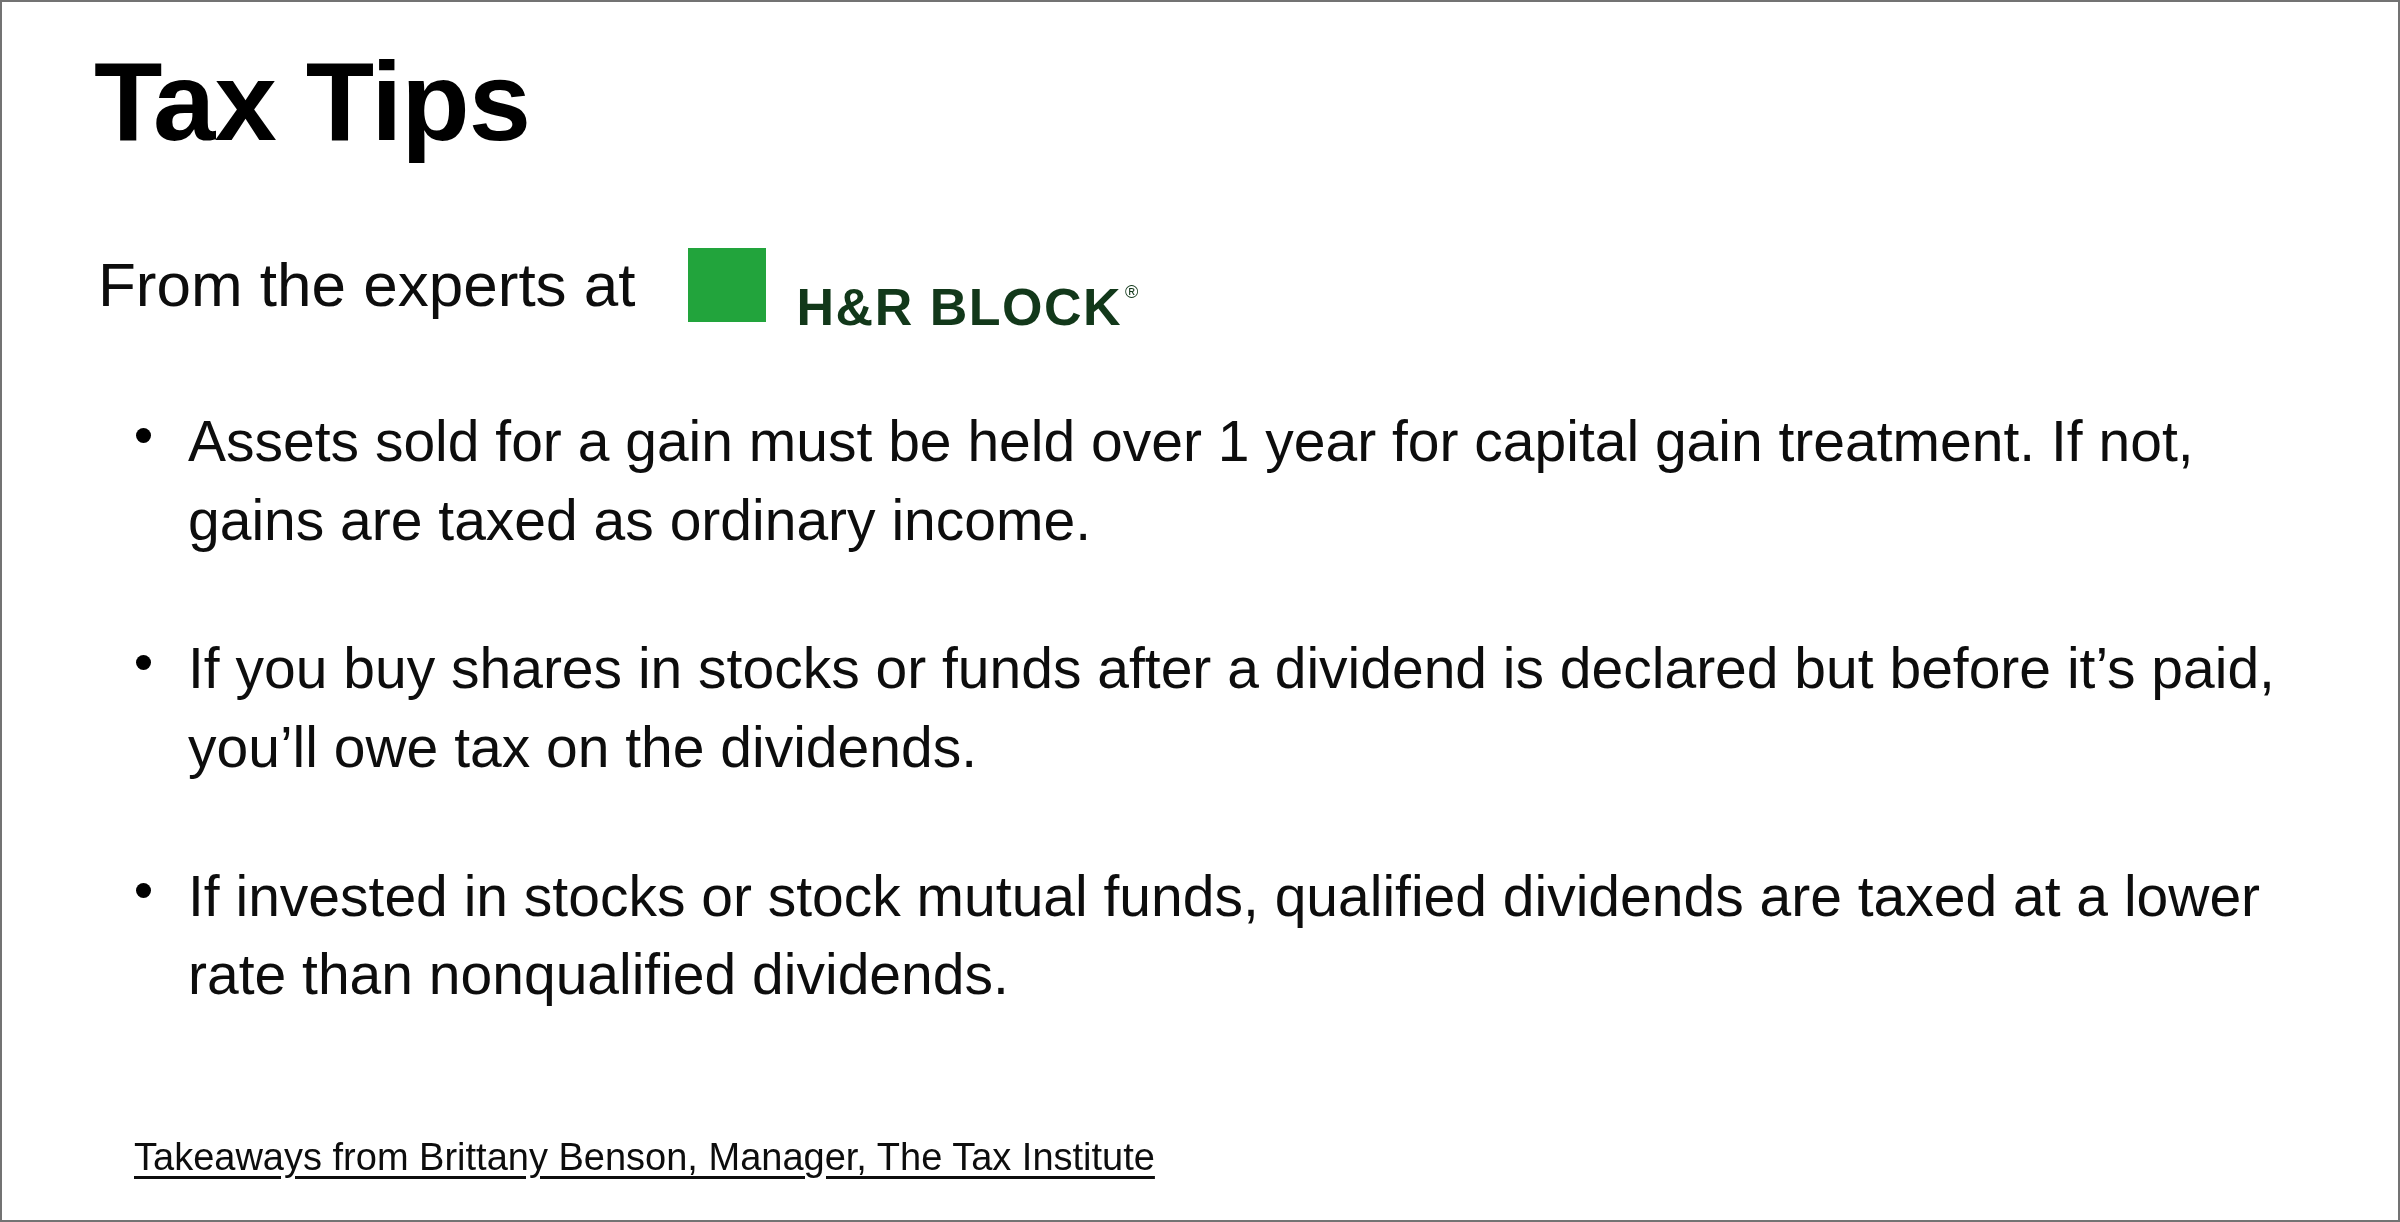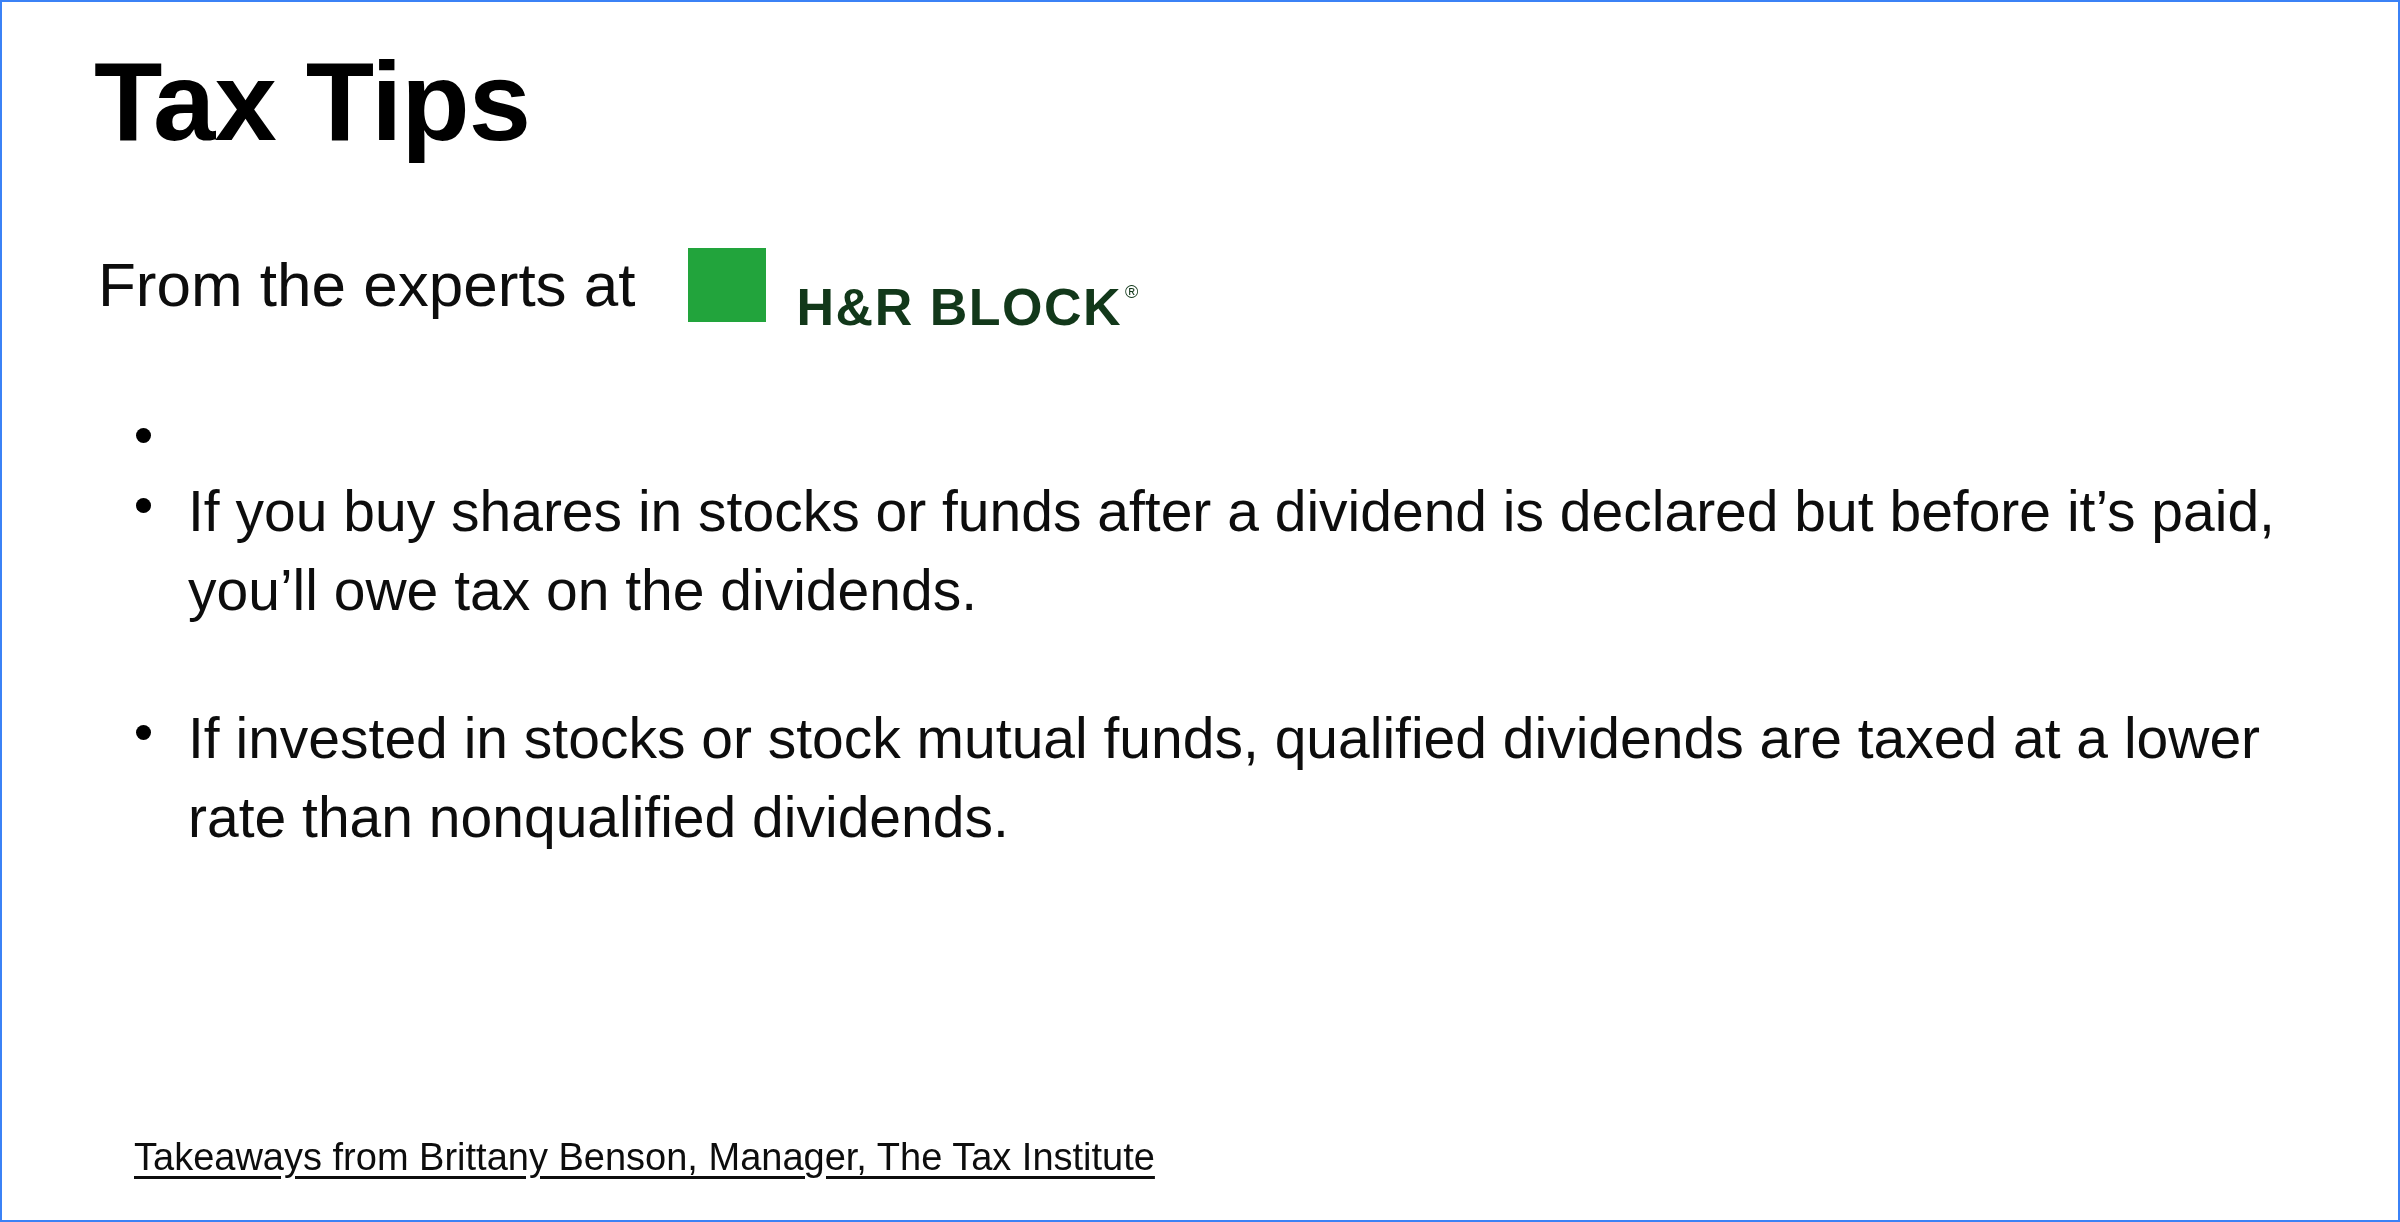--- a/index.html
+++ b/index.html
@@ -13,21 +13,21 @@
     font-family: "Liberation Sans", sans-serif;
     overflow: hidden;
   }
 
   .slide {
     position: relative;
     box-sizing: border-box;
     width: 2400px;
     height: 1222px;
     background: #ffffff;
-    border: 2px solid #3b82f6;
+    border: 2px solid #737373;
     overflow: hidden;
   }
 
   .slide-inner {
     position: absolute;
     left: 0;
     top: 0;
     width: 2400px;
     height: 1222px;
   }
@@ -149,20 +149,21 @@
         <span class="hrb-wordmark">
           <span>H&amp;R BLOCK</span>
           <span class="hrb-reg">®</span>
         </span>
       </span>
     </div>
 
     <div class="bullets">
       <div class="bullet-item">
         <span class="bullet-dot"></span>
+        <span>Assets sold for a gain must be held over 1 year for capital gain treatment. If not, gains are taxed as ordinary income.</span>
       </div>
       <div class="bullet-item">
         <span class="bullet-dot"></span>
         <span>If you buy shares in stocks or funds after a dividend is declared but before it’s paid, you’ll owe tax on the dividends.</span>
       </div>
       <div class="bullet-item">
         <span class="bullet-dot"></span>
         <span>If invested in stocks or stock mutual funds, qualified dividends are taxed at a lower rate than nonqualified dividends.</span>
       </div>
     </div>

